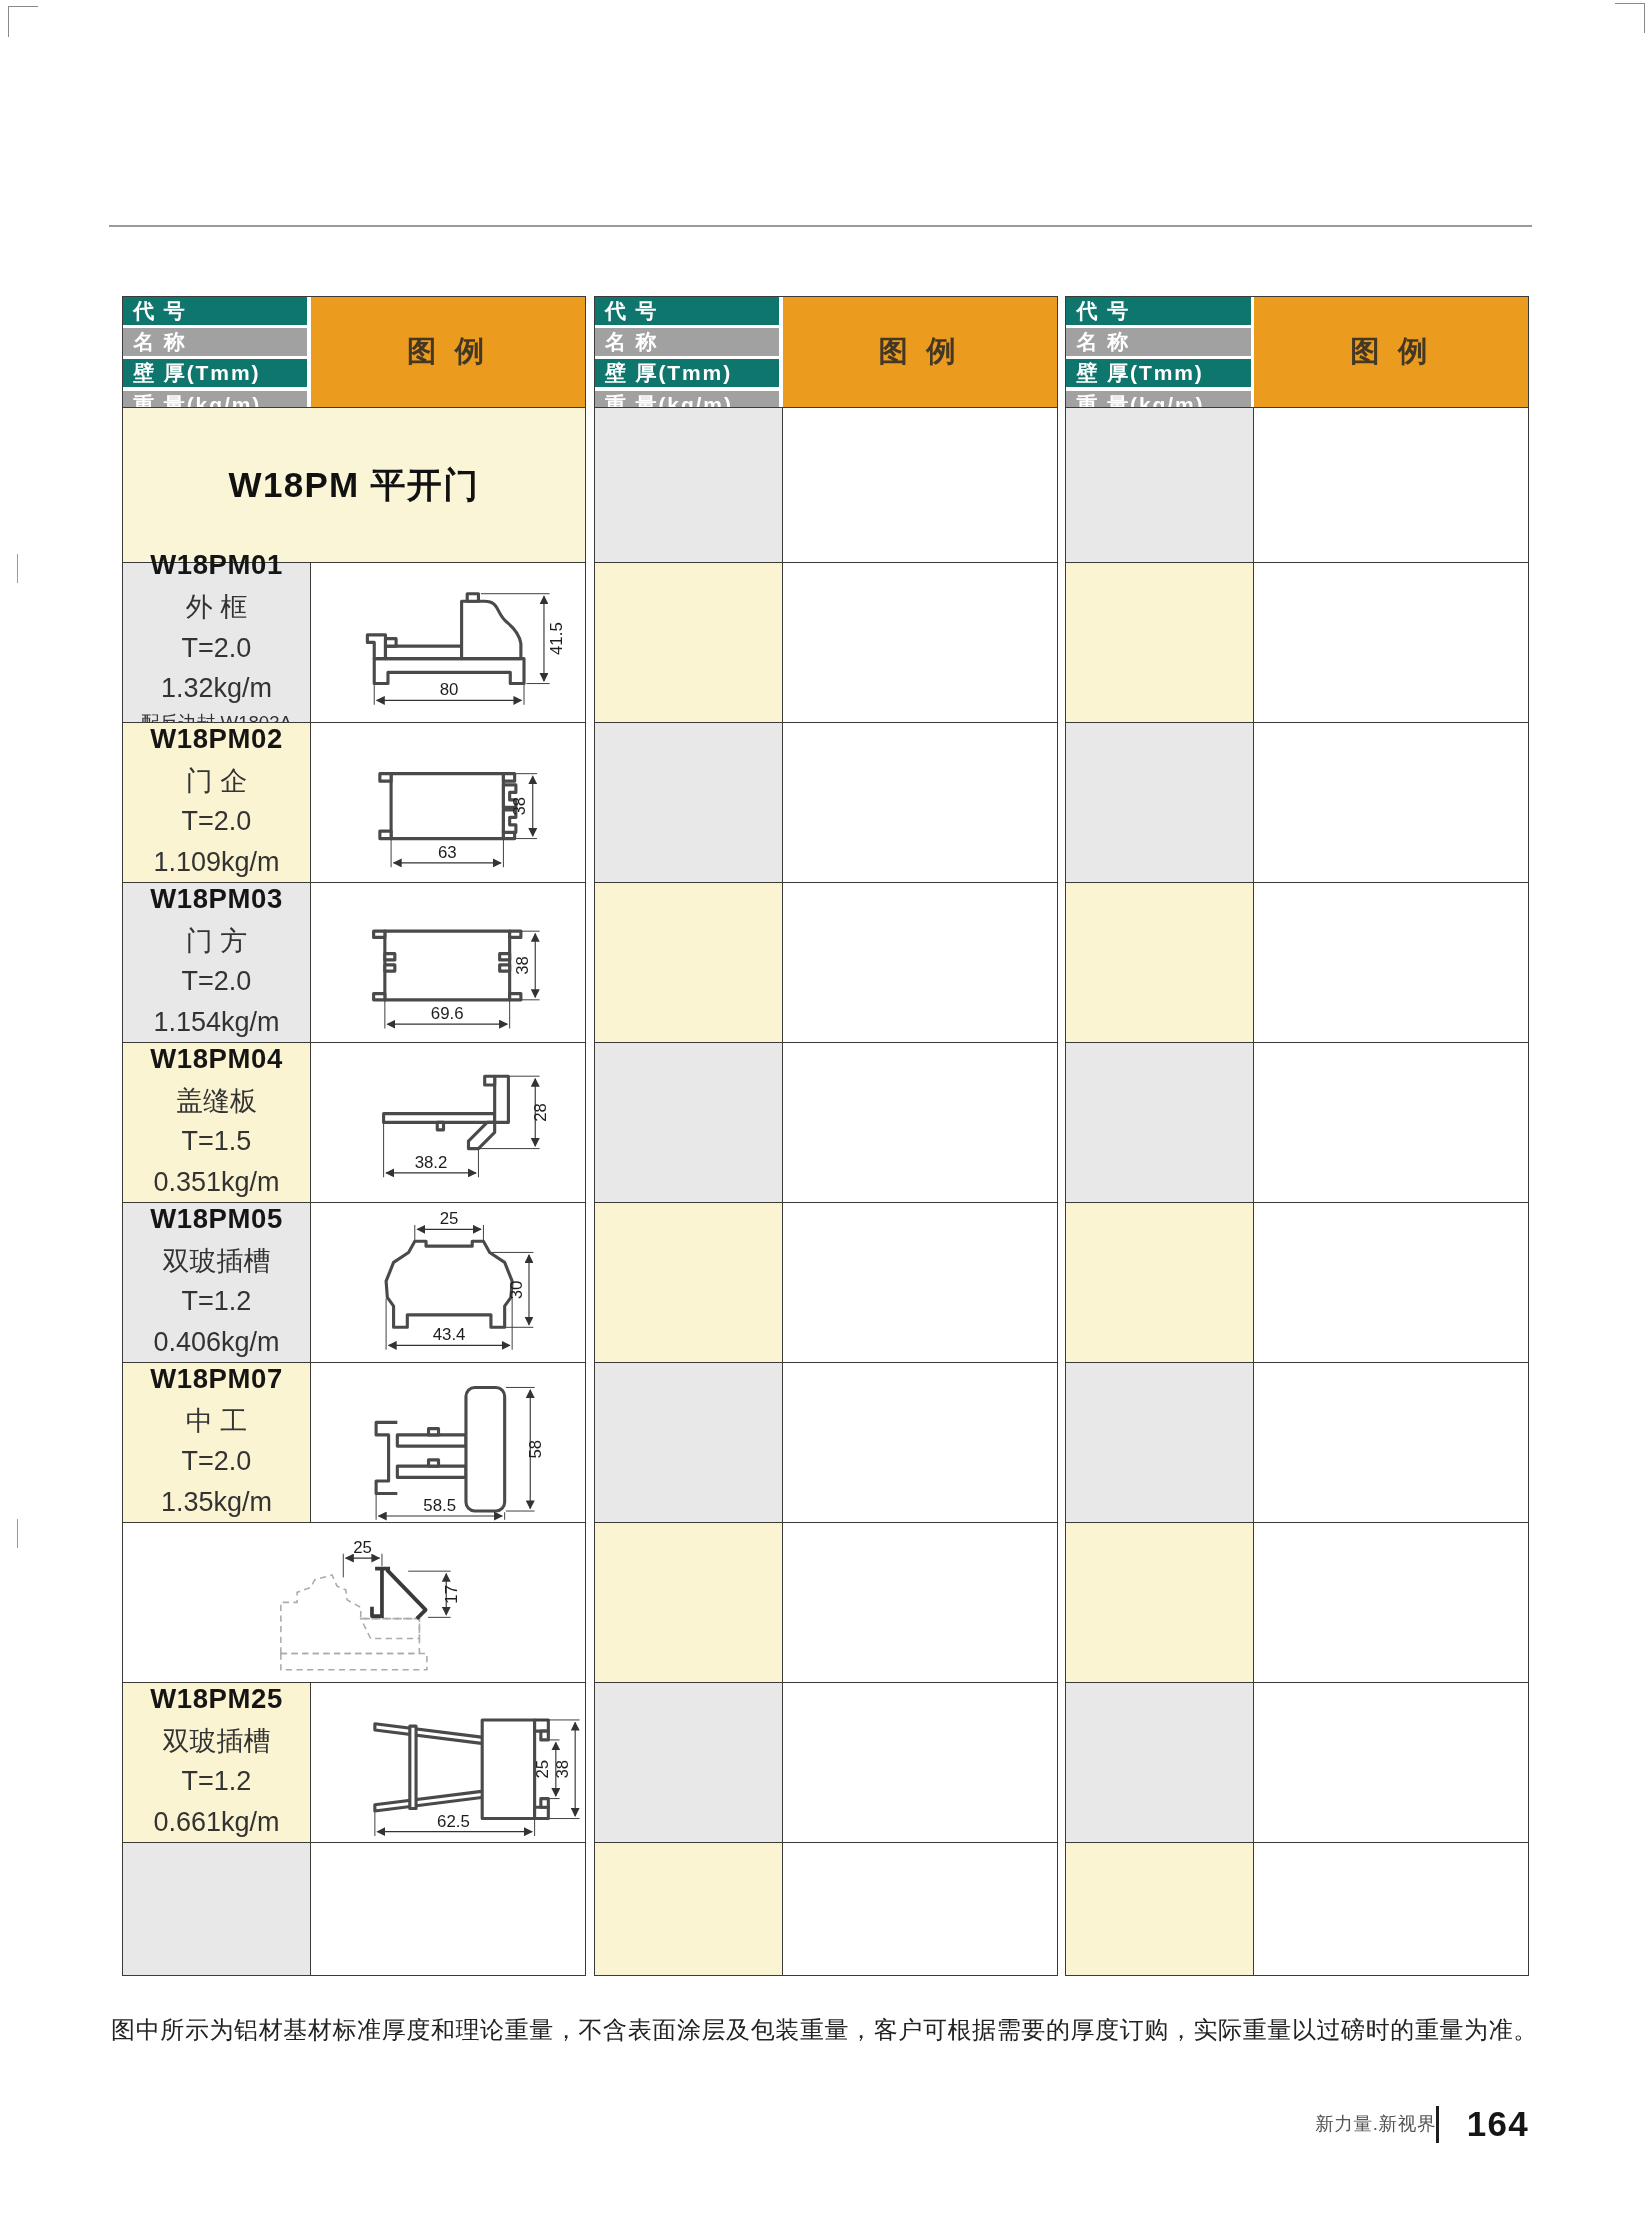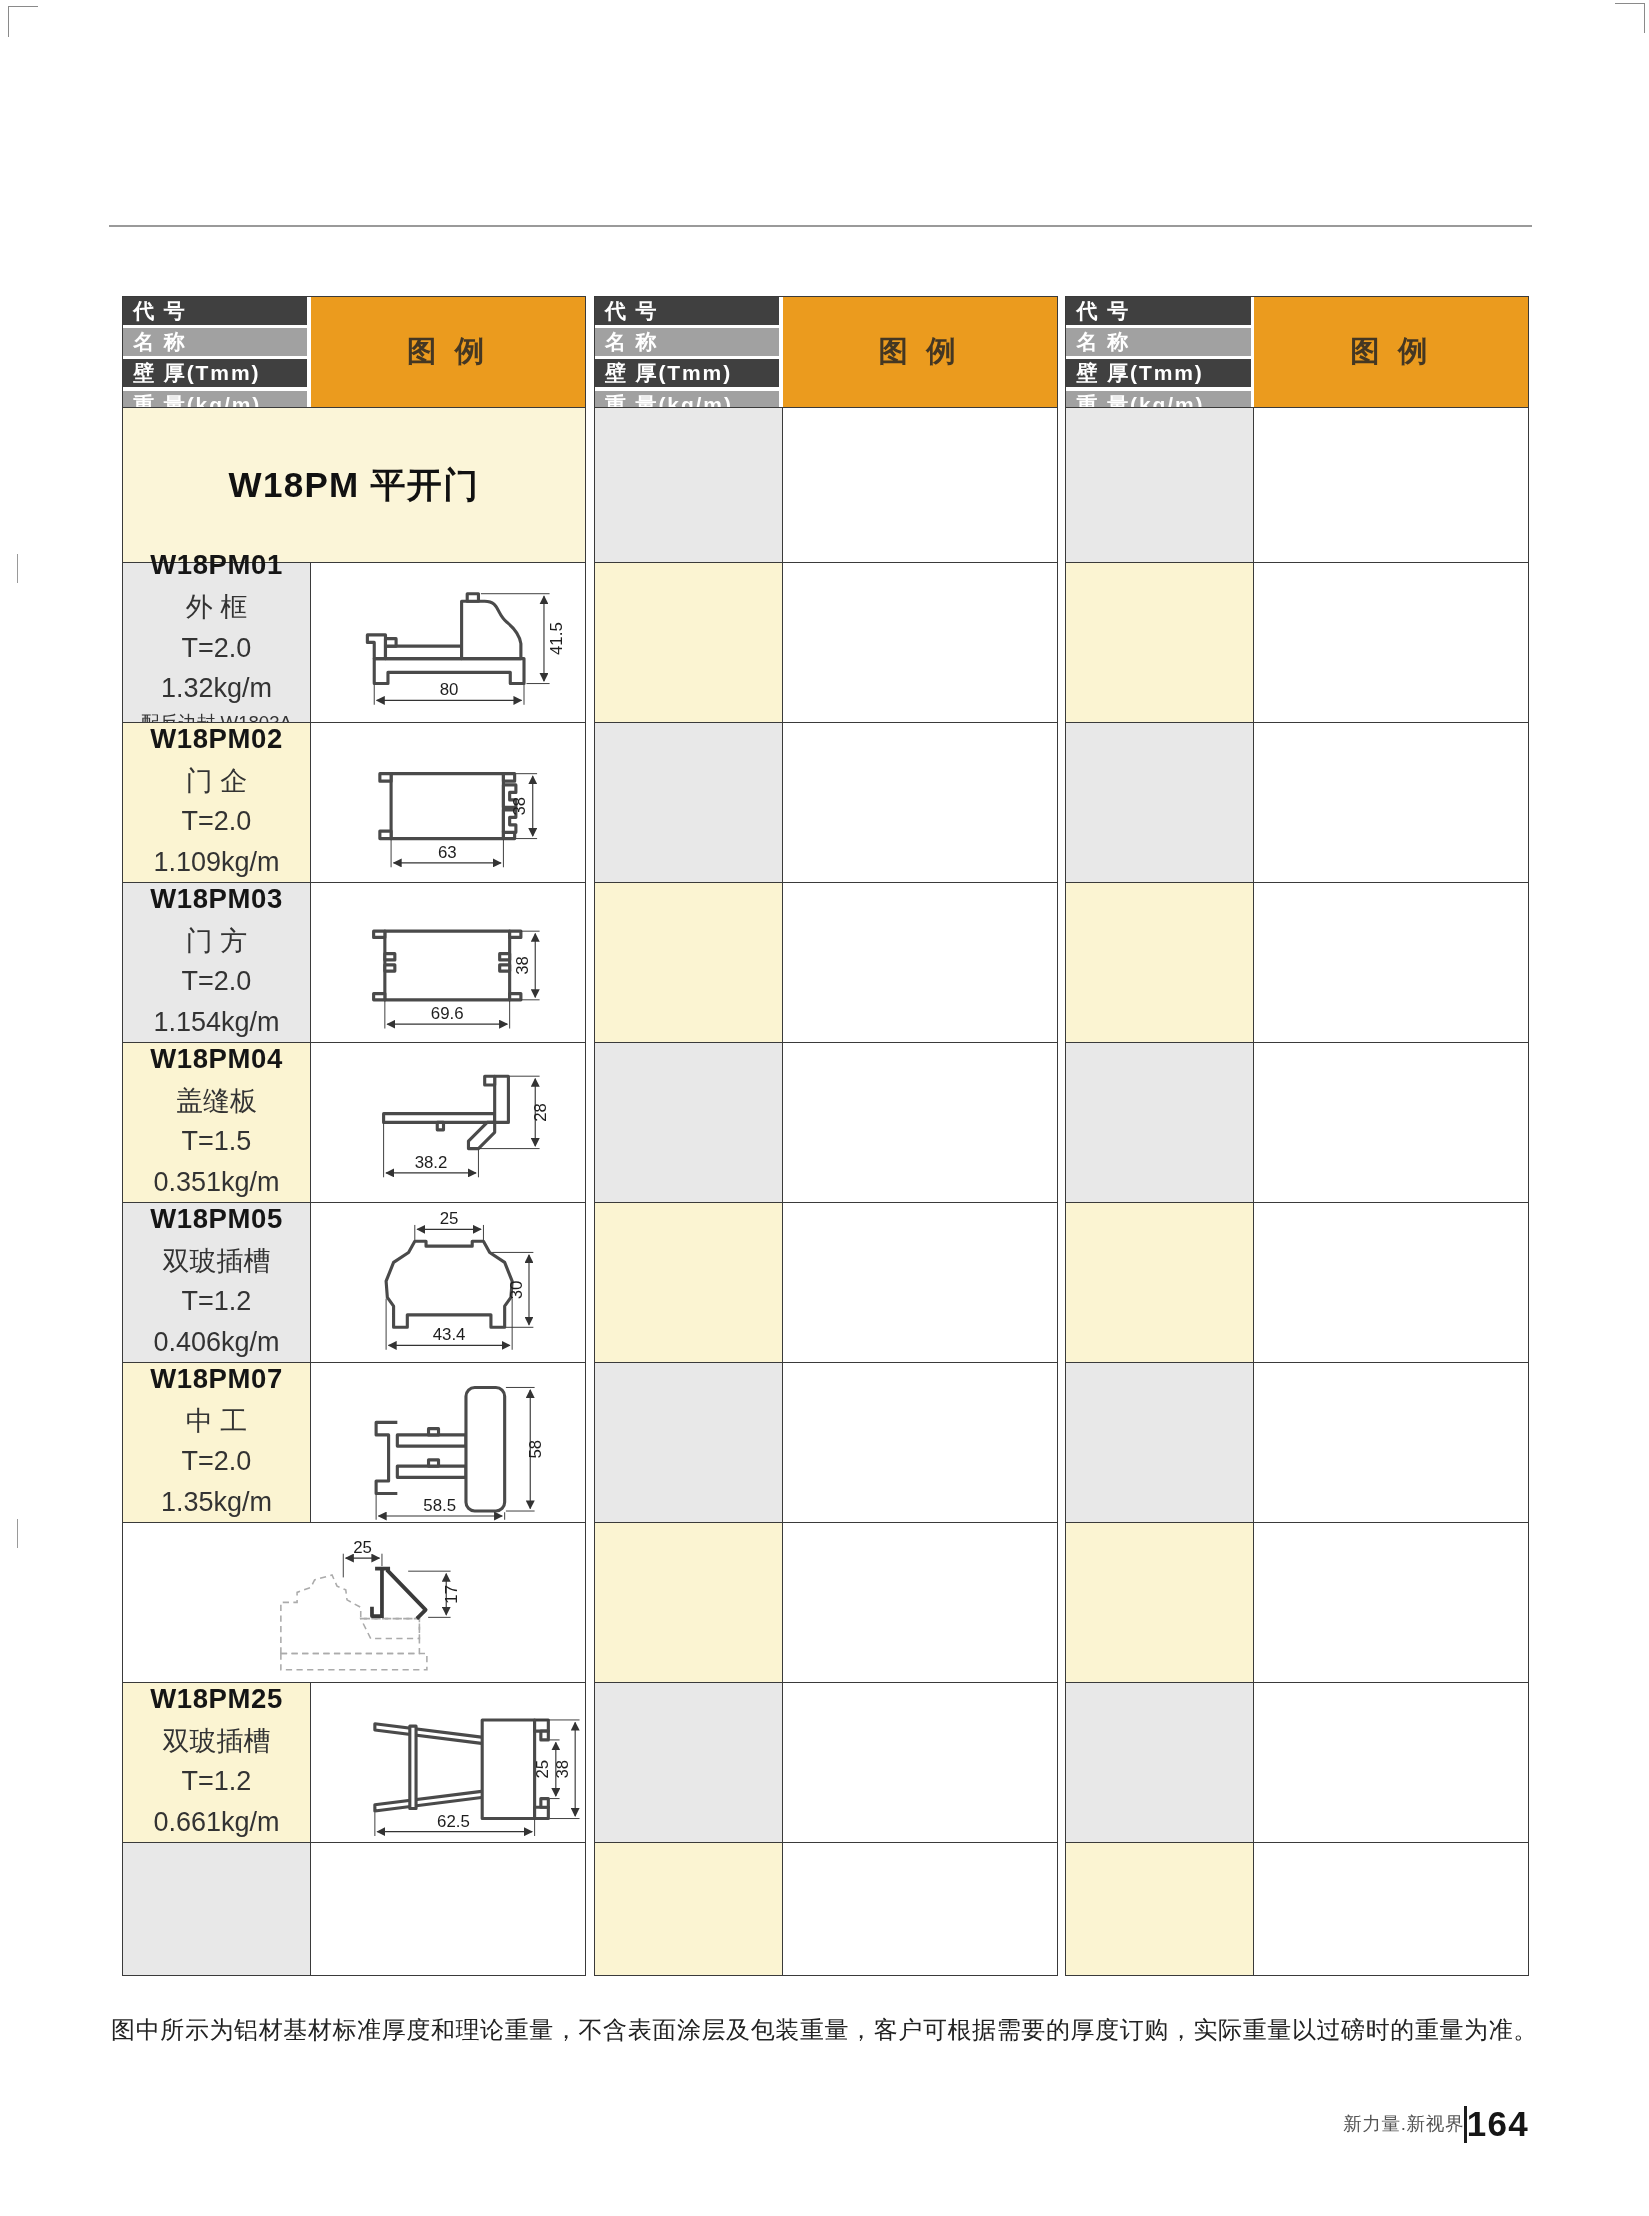--- a/index.html
+++ b/index.html
@@ -19,21 +19,21 @@
   .title .cn{color:#6d6d6d;}
   .subtitle{margin-top:6.4px;font-size:35px;color:#6d6d6d;letter-spacing:0.6px;white-space:nowrap;}
   .title-rule{position:absolute;top:225px;left:109px;width:1423px;border-top:2.6px solid #9a9a9a;}
 
   
   .table-area{position:absolute;top:296px;left:122px;display:flex;gap:7.7px;}
   .group{width:464px;border:1.9px solid #3A3A3A;background:#fff;display:flex;flex-direction:column;box-sizing:border-box;}
   .g-header{display:flex;height:110px;background:#fff;}
   .g-header-labels{width:188px;display:flex;flex-direction:column;gap:3.2px;padding-right:3.8px;background:#fff;box-sizing:border-box;}
   .hbar{flex:1;color:#fff;font-weight:bold;font-size:21px;display:flex;align-items:center;padding-left:10.2px;letter-spacing:1.9px;white-space:nowrap;}
-  .hbar.a{background:#404040;}
+  .hbar.a{background:#0f766e;}
   .hbar.b{background:#A1A1A1;}
   .g-header-legend{flex:1;background:#EB9B1E;display:flex;align-items:center;justify-content:center;
                    font-size:29.4px;font-weight:bold;color:#443723;letter-spacing:5.1px;}
 
   .row{display:flex;border-top:1.9px solid #3A3A3A;box-sizing:border-box;}
   .section-row{height:155px;}
   .section-cell{flex:1;background:#FBF5D8;display:flex;align-items:center;justify-content:center;
                 font-size:35px;font-weight:bold;color:#111;letter-spacing:1.3px;}
   .product-row{height:160px;}
   .last-row{height:133px;}
@@ -56,21 +56,21 @@
   .ghost{fill:none;stroke:#ABABAB;stroke-width:2.5;stroke-dasharray:10 7;}
   .dim{stroke:#333;stroke-width:1.8;fill:none;}
   .ext{stroke:#333;stroke-width:1.5;}
   .dt{font-size:27px;fill:#1E1E1E;}
 
   
   .note{position:absolute;top:2014px;left:0;width:100%;text-align:center;font-size:24px;color:#222;letter-spacing:0.6px;}
   .brand{position:absolute;top:2104px;right:120px;display:flex;align-items:center;}
   .brand-name{font-size:18.6px;color:#555;letter-spacing:0.6px;}
   .brand-bar{width:2.6px;height:37px;background:#1d1d1d;}
-  .brand-page{font-size:35px;font-weight:bold;color:#161616;letter-spacing:1.3px;}
+  .brand-page{font-size:35px;font-weight:bold;color:#161616;letter-spacing:1.3px;margin-left:28px;}
 </style>
 </head>
 <body>
 
 <div class="page">
 
   <div class="mark-tl"></div>
   <div class="mark-tr"></div>
   <div class="mark-l1"></div>
   <div class="mark-l2"></div>

